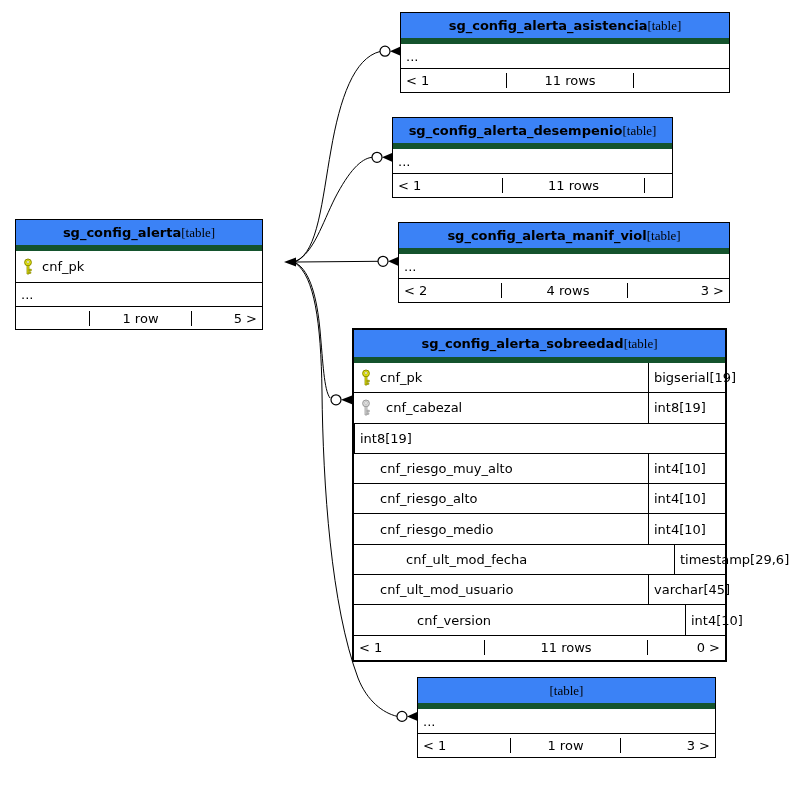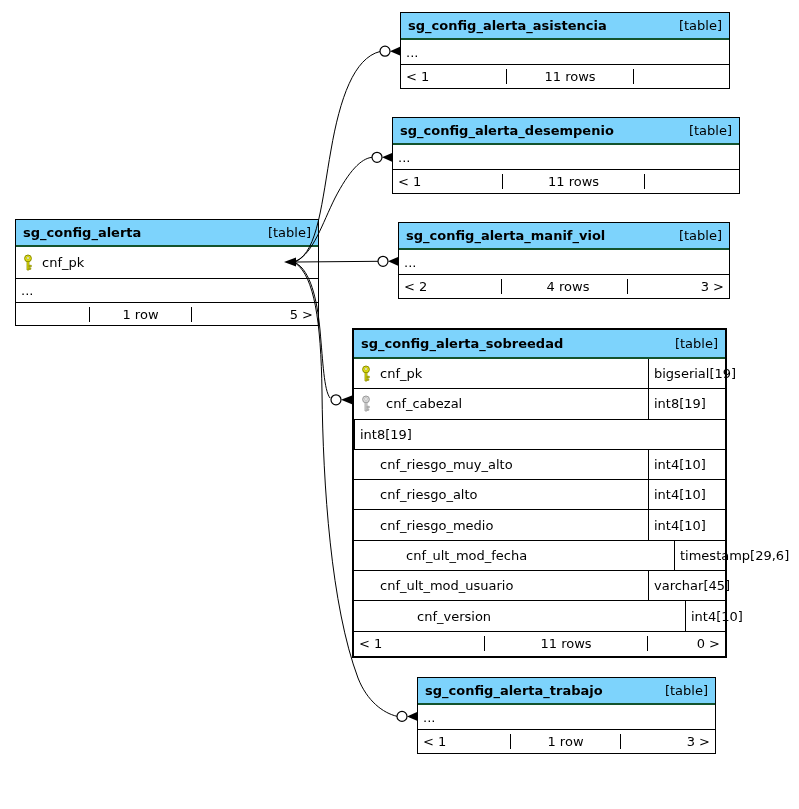--- a/index.html
+++ b/index.html
@@ -2,24 +2,24 @@
 <html><head>
 <meta charset="utf-8">
 <style>
   html,body{margin:0;padding:0;background:#fff;}
   #stage{
     position:relative;width:799px;height:809px;background:#ffffff;overflow:hidden;
     font-family:"DejaVu Sans","Liberation Sans",sans-serif;font-size:13px;color:#000;
   }
   .tbl{position:absolute;background:#fff;border:1px solid #000;box-sizing:border-box;}
   .tbl.focus{border-width:2px;}
-  .hdr{display:flex;justify-content:space-between;align-items:center;background:#7dd3fc;
-       border-bottom:2px solid #14532d;padding:0 7px;height:25px;}
+  .hdr{display:flex;justify-content:center;align-items:center;background:#3b82f6;
+       border-bottom:6px solid #14532d;padding:0 7px;height:25px;}
   .hdr .nm{font-weight:bold;letter-spacing:0;}
-  .hdr .tag{font-weight:normal;}
+  .hdr .tag{font-weight:normal;font-family:Liberation Serif, serif;}
   .row{display:flex;align-items:stretch;border-bottom:1px solid #000;height:29.3px;}
   .namecell{display:flex;align-items:center;padding-left:6px;}
   .iconslot{width:20px;display:flex;align-items:center;flex:0 0 20px;}
   .typecell{border-left:1px solid #000;padding-left:5px;display:flex;align-items:center;flex:1;}
   .collapsed{display:flex;align-items:center;padding-left:5px;border-bottom:1px solid #000;height:24px;}
   .foot{display:flex;align-items:center;}
   .foot .fl{padding-left:5px;box-sizing:border-box;}
   .foot .fc{text-align:center;border-left:1px solid #000;border-right:1px solid #000;box-sizing:border-box;}
   .foot .fr{flex:1;text-align:right;padding-right:5px;box-sizing:border-box;}
   #edges{position:absolute;left:0;top:0;pointer-events:none;}
@@ -36,21 +36,21 @@
       <span class="tag">[table]</span>
     </div>
     <div class="collapsed">...</div>
     <div class="foot" style="height:23px;">
       <span class="fl" style="width:105px;">&lt; 1</span>
       <span class="fc" style="width:128px;">11 rows</span>
       <span class="fr"></span>
     </div>
   </div>
 
-  <div class="tbl" style="left:392px;top:117px;width:348px;">
+  <div class="tbl" style="left:392px;top:117px;width:281px;">
     <div class="hdr">
       <span class="nm">sg_config_alerta_desempenio</span>
       <span class="tag">[table]</span>
     </div>
     <div class="collapsed">...</div>
     <div class="foot" style="height:23px;">
       <span class="fl" style="width:109px;">&lt; 1</span>
       <span class="fc" style="width:143px;">11 rows</span>
       <span class="fr"></span>
     </div>
@@ -62,21 +62,21 @@
       <span class="tag">[table]</span>
     </div>
     <div class="collapsed">...</div>
     <div class="foot" style="height:23px;">
       <span class="fl" style="width:102px;">&lt; 2</span>
       <span class="fc" style="width:127px;padding-left:7px;">4 rows</span>
       <span class="fr">3 &gt;</span>
     </div>
   </div>
 
-  <div class="tbl" style="left:15px;top:219px;width:304px;">
+  <div class="tbl" style="left:15px;top:219px;width:248px;">
     <div class="hdr">
       <span class="nm">sg_config_alerta</span>
       <span class="tag">[table]</span>
     </div>
     <div class="row" style="height:31px;">
       <div class="namecell">
         <span class="iconslot">
           <svg width="12" height="17" viewBox="0 0 12 17">
             <circle cx="6" cy="4.4" r="3.4" fill="#e3e310" stroke="#8a8a00" stroke-width="1"></circle>
             <circle cx="6" cy="4" r="1.3" fill="#ffffff" stroke="#8a8a00" stroke-width="0.5"></circle>
@@ -185,21 +185,20 @@
 
     <div class="foot" style="height:24px;">
       <span class="fl" style="width:130px;">&lt; 1</span>
       <span class="fc" style="width:164px;">11 rows</span>
       <span class="fr">0 &gt;</span>
     </div>
   </div>
 
   <div class="tbl" style="left:417px;top:677px;width:299px;">
     <div class="hdr">
-      <span class="nm">sg_config_alerta_trabajo</span>
       <span class="tag">[table]</span>
     </div>
     <div class="collapsed">...</div>
     <div class="foot" style="height:23px;">
       <span class="fl" style="width:92px;">&lt; 1</span>
       <span class="fc" style="width:111px;">1 row</span>
       <span class="fr">3 &gt;</span>
     </div>
   </div>
 

